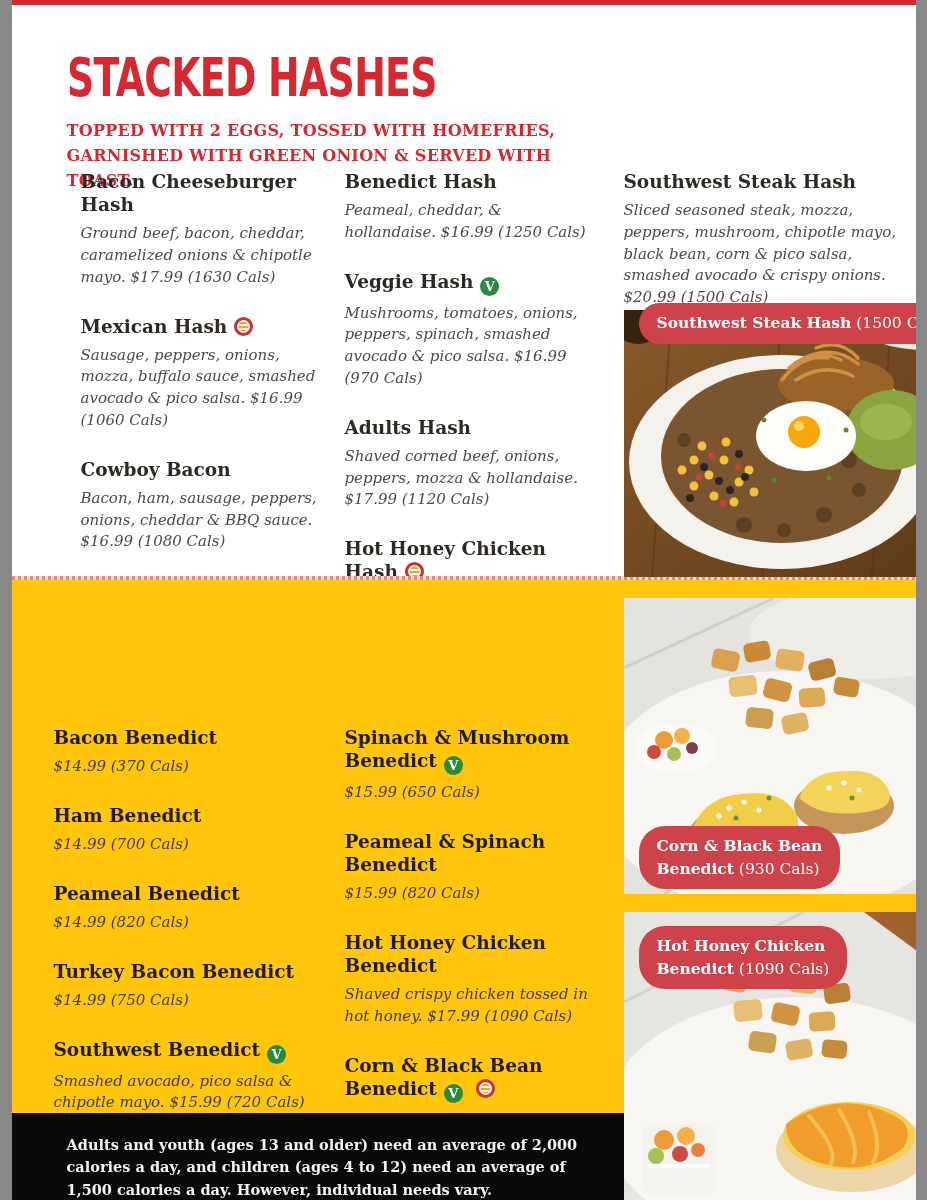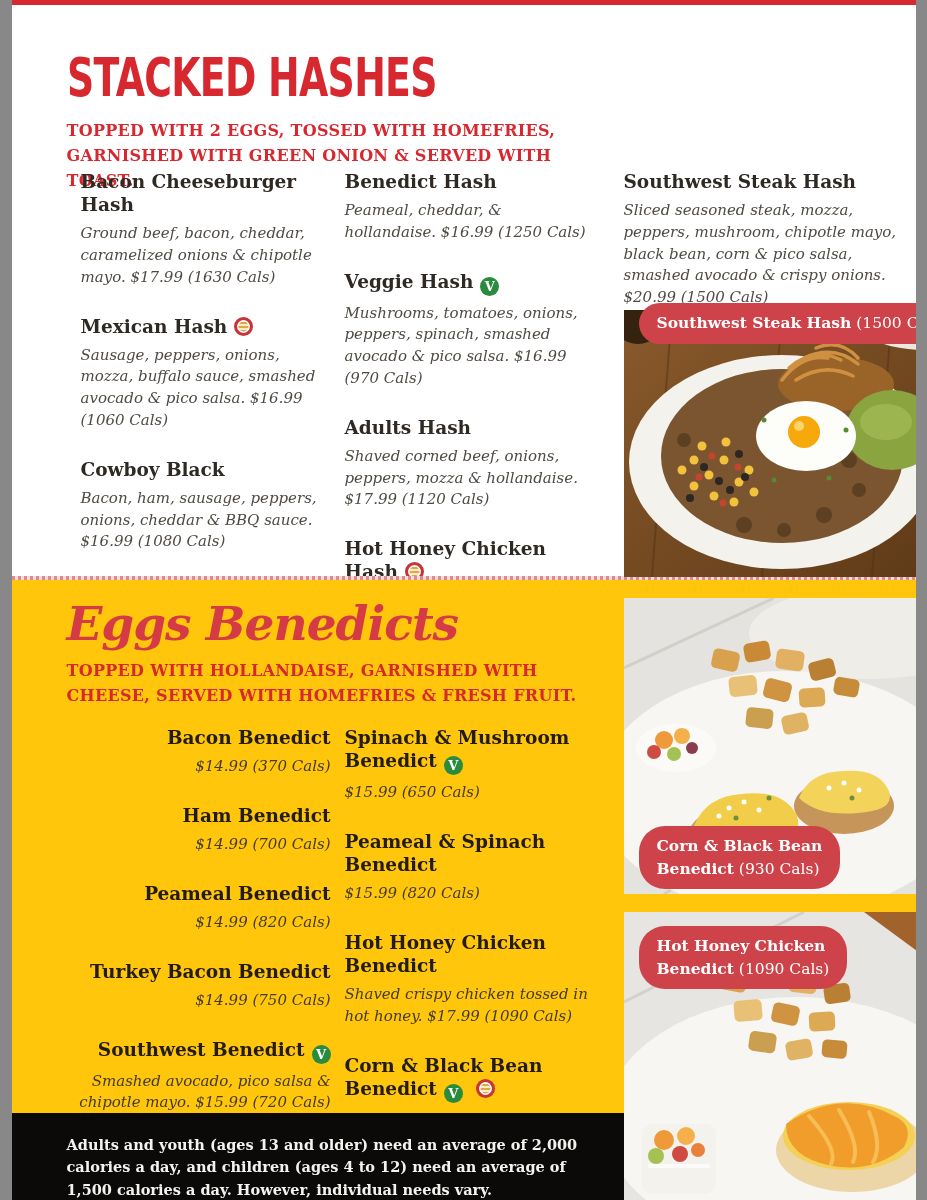--- a/index.html
+++ b/index.html
@@ -13,21 +13,21 @@
         font-weight:800;font-size:54px;letter-spacing:-1px;color:#d7282f;
         transform:scaleX(0.70);transform-origin:0 50%;white-space:nowrap;}
   .section-sub{margin:10px 0 0;font-size:16px;font-weight:bold;color:#d7282f;
         line-height:1.55;letter-spacing:0.3px;width:545px;}
 
   
   .col{position:absolute;}
   #hash-col-1{left:69px;top:170px;width:255px;}
   #hash-col-2{left:333px;top:170px;width:252px;}
   #hash-col-3{left:612px;top:170px;width:300px;}
-  #ben-col-1{left:57px;top:726px;width:262px;text-align:right;}
+  #ben-col-1{left:42px;top:726px;width:262px;}
   #ben-col-2{left:333px;top:726px;width:252px;}
 
   .item{margin:0 0 26px;}
   .item h3{margin:0 0 7px;font-size:18.5px;font-weight:bold;color:#2e2923;line-height:1.25;}
   .item p{margin:0;font-size:15px;color:#4f4a43;line-height:1.45;font-style:italic;}
   .on-yellow .item h3{color:#221c12;}
   .on-yellow .item p{color:#443b26;}
 
   
   .dicon{display:inline-block;width:19px;height:19px;border-radius:50%;
@@ -84,21 +84,21 @@
   <div class="col" id="hash-col-1">
     <div class="item">
       <h3><span>Bacon Cheeseburger Hash</span></h3>
       <p>Ground beef, bacon, cheddar, caramelized onions &amp; chipotle mayo. $17.99 (1630 Cals)</p>
     </div>
     <div class="item">
       <h3><span>Mexican Hash</span><span class="dicon spicy"></span></h3>
       <p>Sausage, peppers, onions, mozza, buffalo sauce, smashed avocado &amp; pico salsa. $16.99 (1060 Cals)</p>
     </div>
     <div class="item">
-      <h3><span>Cowboy Black</span></h3>
+      <h3><span>Cowboy Bacon</span></h3>
       <p>Bacon, ham, sausage, peppers, onions, cheddar &amp; BBQ sauce. $16.99 (1080 Cals)</p>
     </div>
     <div class="item">
       <h3><span>Canadian Hash</span></h3>
       <p>Maple bacon, peameal, mushrooms &amp; cheddar. $16.99 (1260 Cals)</p>
     </div>
   </div>
 
   <div class="col" id="hash-col-2">
     <div class="item">
@@ -122,24 +122,20 @@
   <div class="col" id="hash-col-3">
     <div class="item">
       <h3><span>Southwest Steak Hash</span></h3>
       <p>Sliced seasoned steak, mozza, peppers, mushroom, chipotle mayo, black bean, corn &amp; pico salsa, smashed avocado &amp; crispy onions. $20.99 (1500 Cals)</p>
     </div>
   </div>
 
   <div class="divider"></div>
   <div class="yellow-bg"></div>
 
-  <div class="ben-head">
-    <h2 class="ben-title">Eggs Benedicts</h2>
-    <p class="ben-sub">TOPPED WITH HOLLANDAISE, GARNISHED WITH CHEESE, SERVED WITH HOMEFRIES &amp; FRESH FRUIT.</p>
-  </div>
 
   <div class="col on-yellow" id="ben-col-1">
     <div class="item">
       <h3><span>Bacon Benedict</span></h3>
       <p>$14.99 (370 Cals)</p>
     </div>
     <div class="item">
       <h3><span>Ham Benedict</span></h3>
       <p>$14.99 (700 Cals)</p>
     </div>

